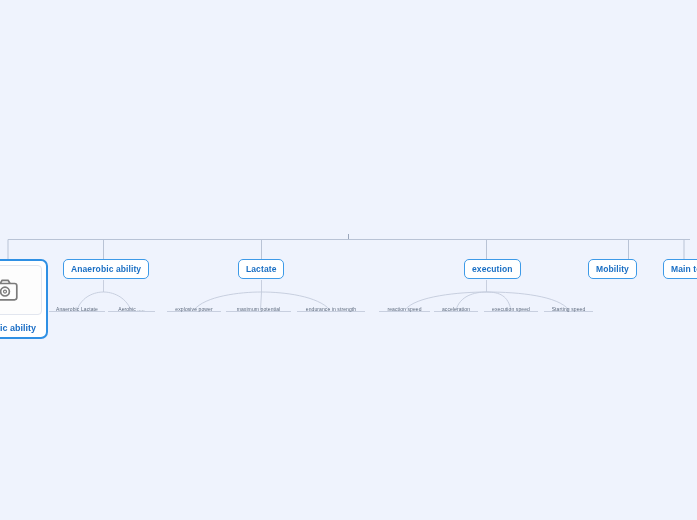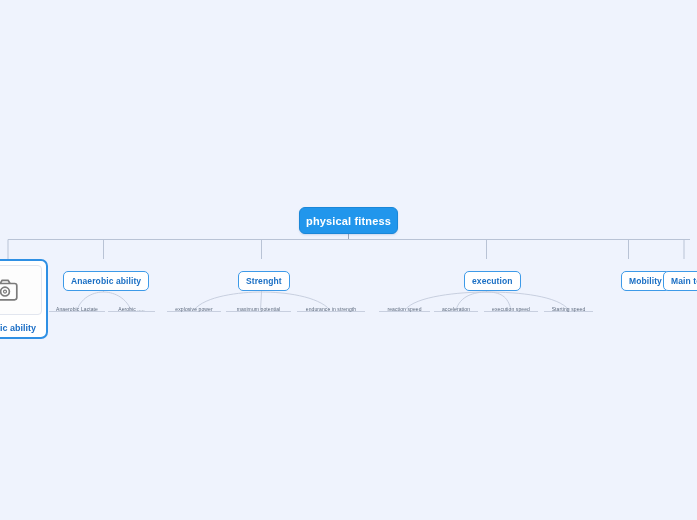--- a/index.html
+++ b/index.html
@@ -59,21 +59,20 @@
     position: absolute;
     height: 20px;
     background: #ffffff;
     border: 1.4px solid #3d9ae8;
     border-radius: 5px;
     box-sizing: border-box;
     display: flex;
     align-items: center;
     justify-content: center;
     padding: 0 7px;
-    margin-top: 12px;
   }
   .main-node .main-label {
     color: #1a6fc4;
     font-size: 8.5px;
     font-weight: bold;
     white-space: nowrap;
     letter-spacing: 0.1px;
   }
 
   
@@ -171,49 +170,46 @@
       <path d="M486.5 292 C 474 292, 460 296, 456 310"></path>
       <path d="M486.5 292 C 500 292, 508 296, 511 310"></path>
       <path d="M486.5 292 C 520 292, 558 296, 569 310"></path>
       <path d="M379 311.5 L430 311.5"></path>
       <path d="M434 311.5 L478 311.5"></path>
       <path d="M484 311.5 L538 311.5"></path>
       <path d="M544 311.5 L593 311.5"></path>
     </g>
   </svg>
 
-  <div class="root-node">
-    <span class="root-label">physical fitness</span>
-  </div>
 
   <div class="image-node">
     <div class="img-frame">
       <svg class="broken-img-icon" width="26" height="22" viewBox="0 0 26 22">
         <rect x="1.2" y="4.5" width="23.6" height="16.3" rx="2.2" fill="none" stroke="#7b7b7b" stroke-width="1.7"></rect>
         <path d="M8.2 4.5 L10.1 1.3 L16.1 1.3 L18.0 4.5" fill="none" stroke="#7b7b7b" stroke-width="1.7" stroke-linejoin="round"></path>
         <circle cx="13" cy="12.6" r="4.4" fill="none" stroke="#7b7b7b" stroke-width="1.7"></circle>
         <circle cx="13" cy="12.6" r="1.5" fill="none" stroke="#7b7b7b" stroke-width="1.2"></circle>
       </svg>
     </div>
     <span class="img-node-label">Aerobic ability</span>
   </div>
 
   <div class="main-node" style="left:63px; top:259px;">
     <span class="main-label">Anaerobic ability</span>
   </div>
 
   <div class="main-node" style="left:238px; top:259px;">
-    <span class="main-label">Strenght</span>
+    <span class="main-label">Lactate</span>
   </div>
 
   <div class="main-node" style="left:464px; top:259px;">
     <span class="main-label">execution</span>
   </div>
 
-  <div class="main-node" style="left:621px; top:259px;">
+  <div class="main-node" style="left:588px; top:259px;">
     <span class="main-label">Mobility</span>
   </div>
 
   <div class="main-node" style="left:663px; top:259px;">
     <span class="main-label">Main topic</span>
   </div>
 
   <div class="leaf" style="left:49px; top:300px; width:56px;">
     <span class="leaf-label">Anaerobic Lactate</span>
   </div>

